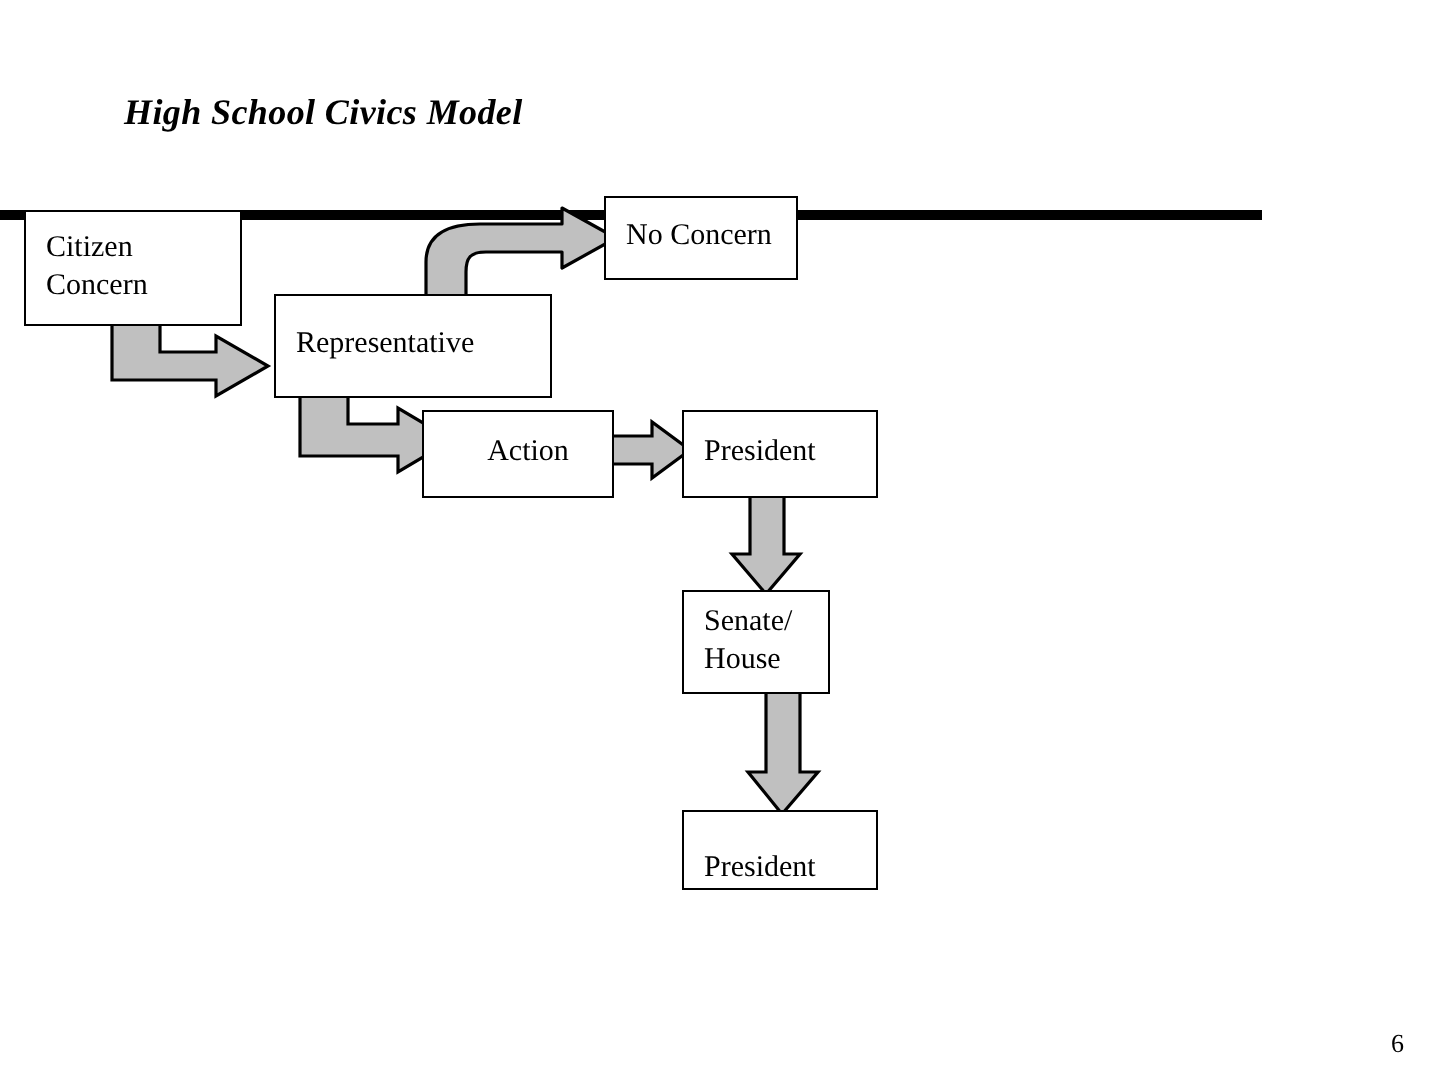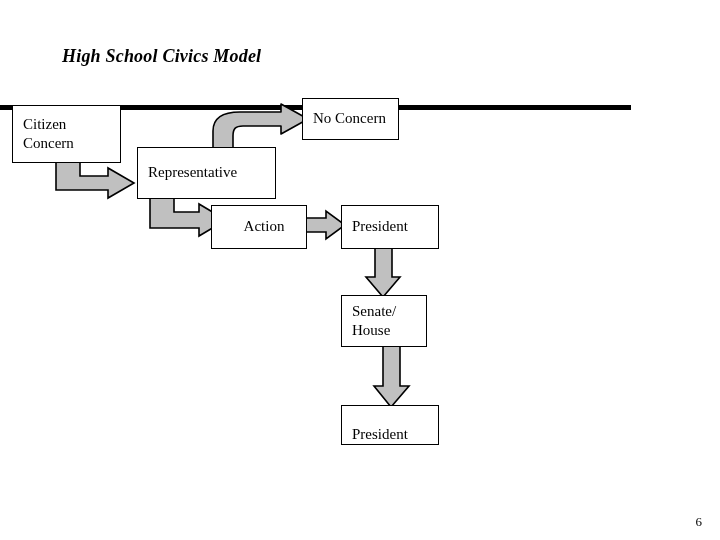--- a/index.html
+++ b/index.html
@@ -130,21 +130,21 @@
   </div>
 
   <div class="node" style="left:211px; top:205px; width:96px; height:44px;text-align:center;">
     <span class="txt">Action</span>
   </div>
 
   <div class="node" style="left:341px; top:205px; width:98px; height:44px;">
     <span class="txt">President</span>
   </div>
 
-  <div class="node" style="left:341px; top:295px; width:86px; height:52px;">
+  <div class="node" style="left:341px; top:295px; width:74px; height:52px;">
     <span class="txt">Senate/
 House</span>
   </div>
 
   <div class="node" style="left:341px; top:405px; width:98px; height:40px;justify-content:flex-end;">
     <span class="txt">President</span>
   </div>
 
   <div id="page-number">6</div>
 

